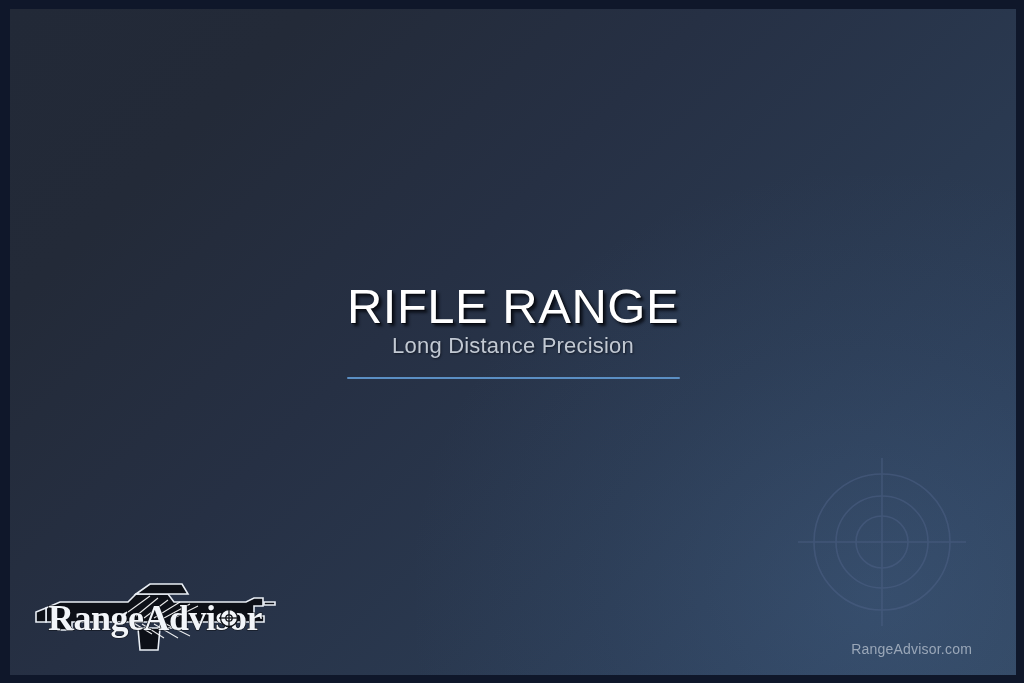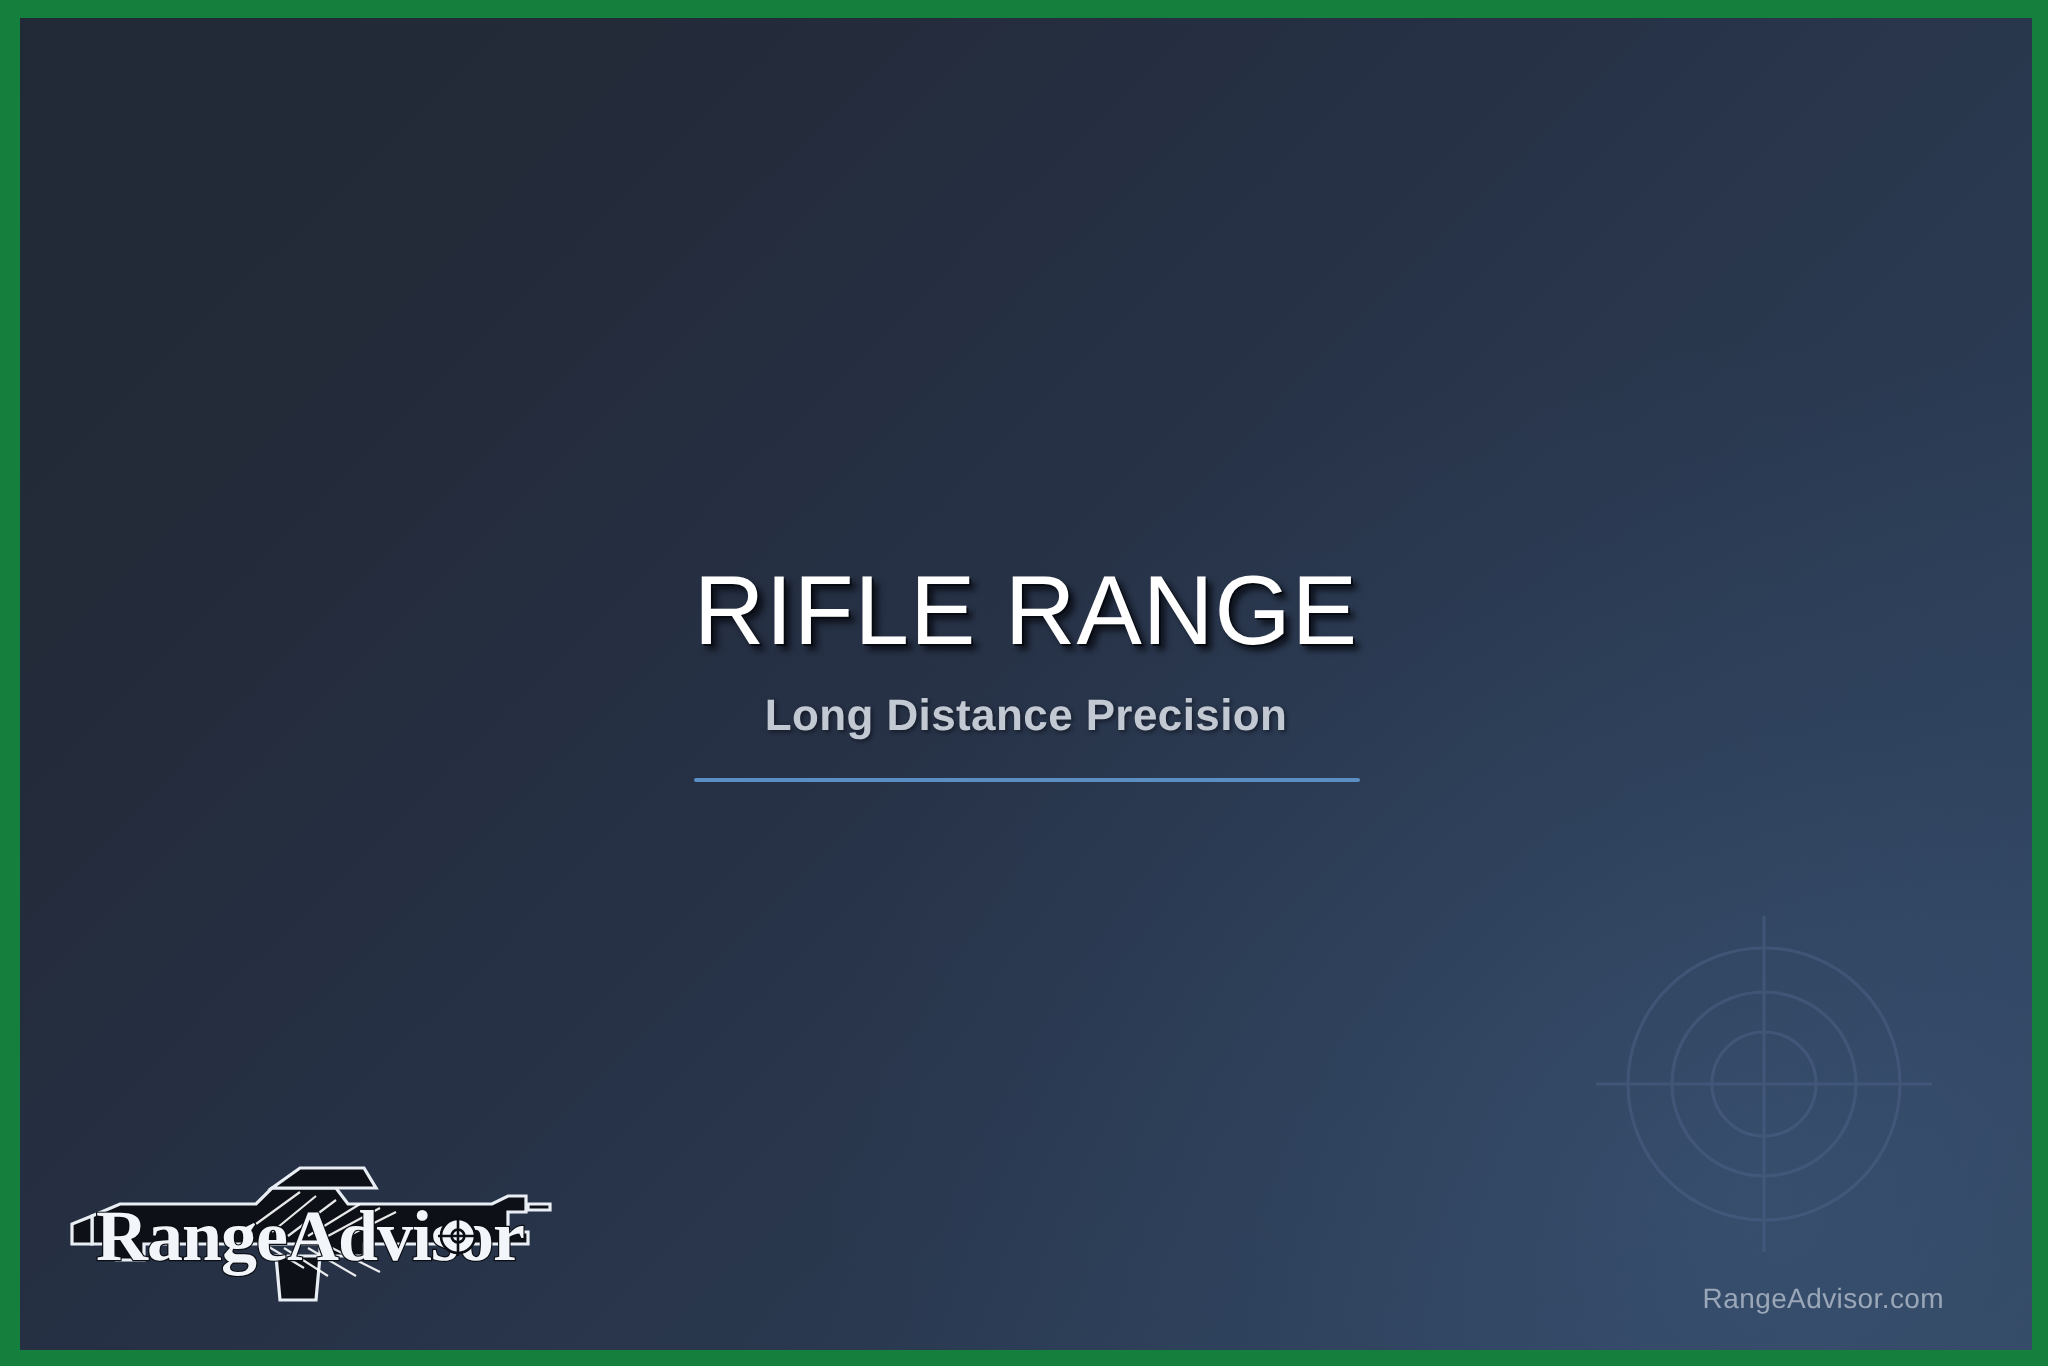--- a/index.html
+++ b/index.html
@@ -13,21 +13,21 @@
     overflow: hidden;
     font-family: "Liberation Sans", sans-serif;
   }
 
   
   #slide {
     position: relative;
     width: 1024px;
     height: 683px;
     box-sizing: border-box;
-    background: #15803d;
+    background: #0f172a;
     overflow: hidden;
   }
 
   
   #canvas {
     position: absolute;
     left: 10px;
     top: 9px;
     width: 1006px;
     height: 666px;
@@ -67,23 +67,23 @@
   #title {
     font-size: 49px;
     font-weight: 400;
     letter-spacing: 0.5px;
     color: #ffffff;
     line-height: 1.06;
     text-shadow: 3px 3px 3px rgba(5,8,14,0.80), 1px 1px 0 rgba(10,14,22,0.9);
     white-space: nowrap;
   }
   #subtitle {
-    margin-top: 12px;
+    margin-top: 0;
     font-size: 22px;
-    font-weight: 700;
+    font-weight: 400;
     color: #c2c9d3;
     letter-spacing: 0.2px;
     text-shadow: 1px 1px 2px rgba(5,8,14,0.55);
     white-space: nowrap;
   }
   #divider {
     margin: 18px auto 0 auto;
     width: 333px;
     height: 2px;
     background: #5b8fc4;

